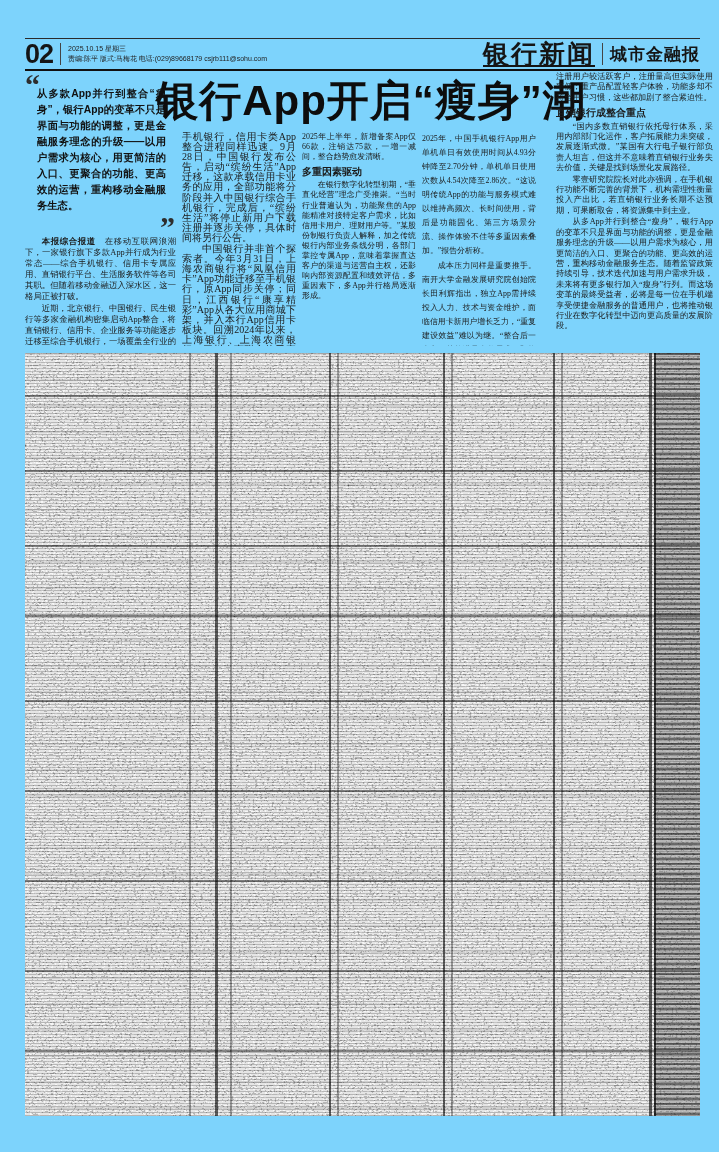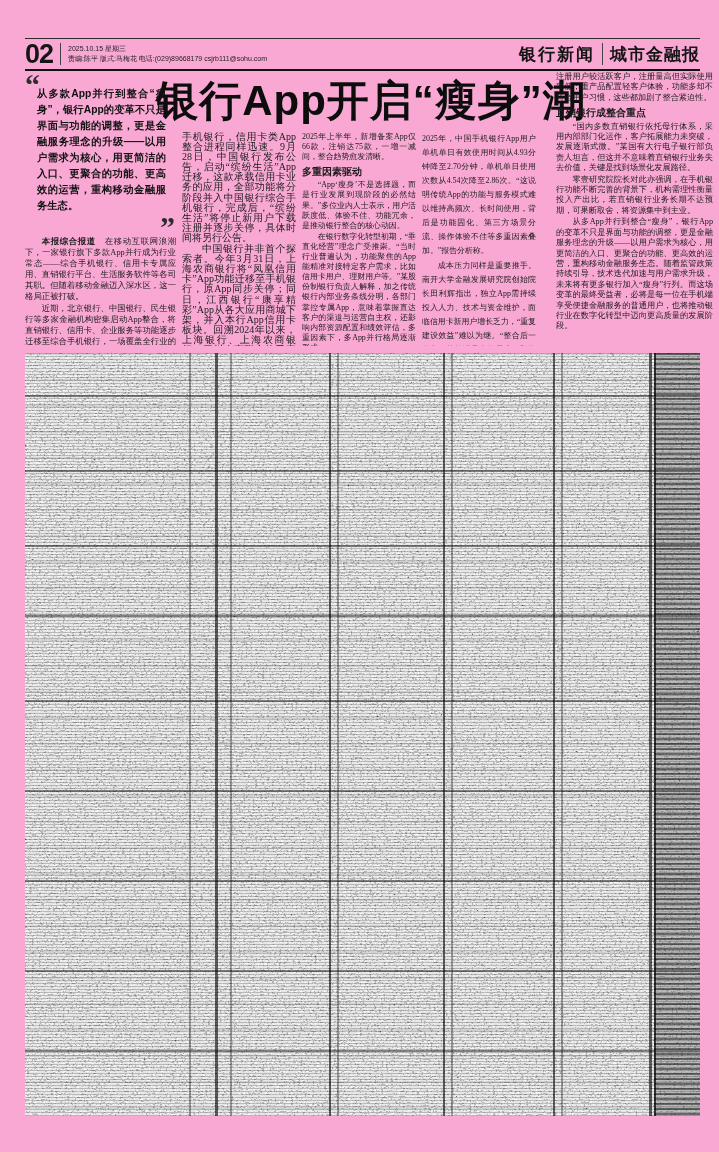--- a/index.html
+++ b/index.html
@@ -1,27 +1,27 @@
 <!DOCTYPE html>
 <html><head>
 <meta charset="utf-8">
 <style>
   html,body{margin:0;padding:0;}
   body{width:719px;height:1152px;background:#e8e8e6;font-family:"Liberation Serif","DejaVu Serif",serif;}
-  .page{position:relative;width:719px;height:1152px;background:#f9a8d4;color:#151515;overflow:hidden;}
+  .page{position:relative;width:719px;height:1152px;background:#7dd3fc;color:#151515;overflow:hidden;}
 
   
   .masthead{position:absolute;left:25px;right:19px;top:38px;height:30px;
     border-top:1px solid #2a2a2a;border-bottom:2px solid #111;
     display:flex;align-items:center;}
   .pagenum{font-family:"Liberation Sans","DejaVu Sans",sans-serif;font-weight:900;font-size:27px;line-height:28px;letter-spacing:-1px;}
   .mast-sep{width:1px;height:22px;background:#444;margin:0 7px;}
   .mast-meta{font-family:"Liberation Sans","DejaVu Sans",sans-serif;font-size:7px;line-height:10px;color:#222;}
   .mast-right{margin-left:auto;display:flex;align-items:center;}
-  .section-title{font-family:"Liberation Sans","DejaVu Sans",sans-serif;font-weight:900;font-size:17px;letter-spacing:2px;}
+  .section-title{font-family:"Liberation Sans","DejaVu Sans",sans-serif;font-weight:900;font-size:26px;letter-spacing:2px;text-decoration:underline;}
   .paper-name{font-weight:700;font-size:17px;letter-spacing:1px;font-family:Liberation Mono, monospace;}
 
   
   .headline{position:absolute;left:192px;top:76px;width:358px;height:50px;
     display:flex;align-items:center;justify-content:center;
     font-family:"Liberation Sans","DejaVu Sans",sans-serif;font-weight:900;
     font-size:42px;letter-spacing:1px;color:#0d0d0d;white-space:nowrap;}
 
   
   .col{position:absolute;text-align:justify;overflow:hidden;color:#1b1b1b;}
@@ -94,21 +94,20 @@
 
   <div class="col col-2">
     <p style="text-indent:0">手机银行，信用卡类App整合进程同样迅速。9月28日，中国银行发布公告，启动“缤纷生活”App迁移，这款承载信用卡业务的应用，全部功能将分阶段并入中国银行综合手机银行，完成后，“缤纷生活”将停止新用户下载注册并逐步关停，具体时间将另行公告。</p>
     <p>中国银行并非首个探索者。今年3月31日，上海农商银行将“凤凰信用卡”App功能迁移至手机银行，原App同步关停；同日，江西银行“康享精彩”App从各大应用商城下架，并入本行App信用卡板块。回溯2024年以来，上海银行、上海农商银行、四川农商联合均已完成信用卡App整合，为行业趋势佐证。</p>
     <p>整合范围还在扩大。中国互联网金融协会1—9月发布的3期移动金融客户端应用公告显示，企业银行、生活服务类App加入“瘦身”行列：四川银行“四川银行企业App”、常熟银行“常熟生活”App、苏州银行“苏心生活”App等，均因业务整合主动申请注销或逐步并入主App。截至2025年6月，行业累计836家机构的2664款移动金融App完成备案，2346家机构完成关联备案；</p>
   </div>
 
   <div class="col col-3">
     <p style="text-indent:0">2025年上半年，新增备案App仅66款，注销达75款，一增一减间，整合趋势愈发清晰。</p>
     <div class="subhead">多重因素驱动</div>
-    <p>“App‘瘦身’不是选择题，而是行业发展到现阶段的必然结果。”多位业内人士表示，用户活跃度低、体验不佳、功能冗余，是推动银行整合的核心动因。</p>
     <p>在银行数字化转型初期，“垂直化经营”理念广受推崇。“当时行业普遍认为，功能聚焦的App能精准对接特定客户需求，比如信用卡用户、理财用户等。”某股份制银行负责人解释，加之传统银行内部业务条线分明，各部门掌控专属App，意味着掌握直达客户的渠道与运营自主权，还影响内部资源配置和绩效评估，多重因素下，多App并行格局逐渐形成。</p>
 
   </div>
 
   <div class="col col-4">
     <p style="text-indent:0">2025年，中国手机银行App用户单机单日有效使用时间从4.93分钟降至2.70分钟，单机单日使用次数从4.54次降至2.86次。“这说明传统App的功能与服务模式难以维持高频次、长时间使用，背后是功能固化、第三方场景分流、操作体验不佳等多重因素叠加。”报告分析称。</p>
     <p>成本压力同样是重要推手。南开大学金融发展研究院创始院长田利辉指出，独立App需持续投入人力、技术与资金维护，面临信用卡新用户增长乏力，“重复建设效益”难以为继。“整合后一个入口就能满足多数需求，既能提升用户便捷性，又能降低运营成本，实现风险集中管控，一举多得”。</p>
 
   </div>
 

